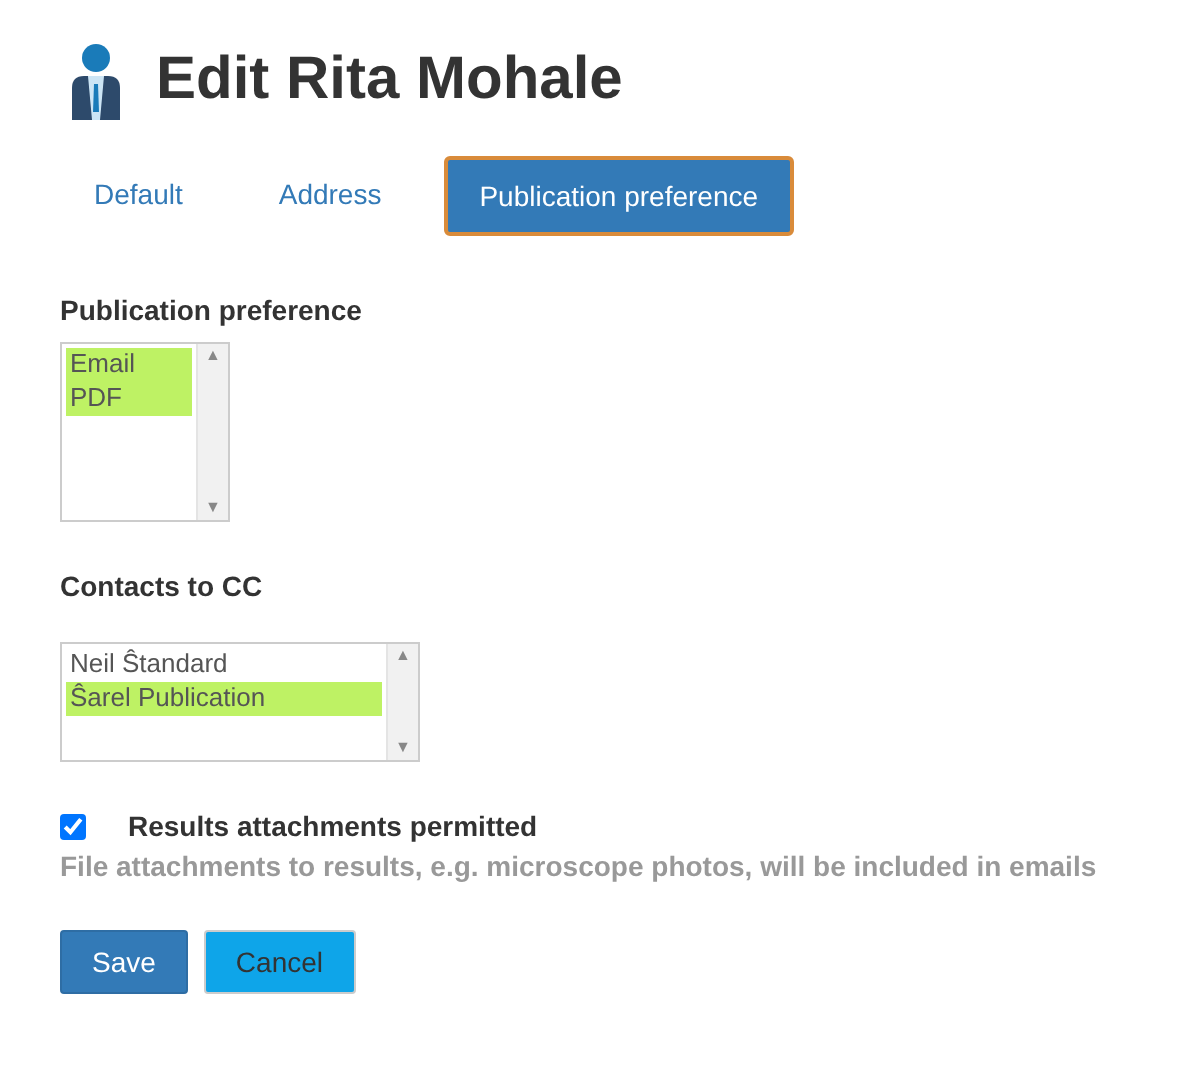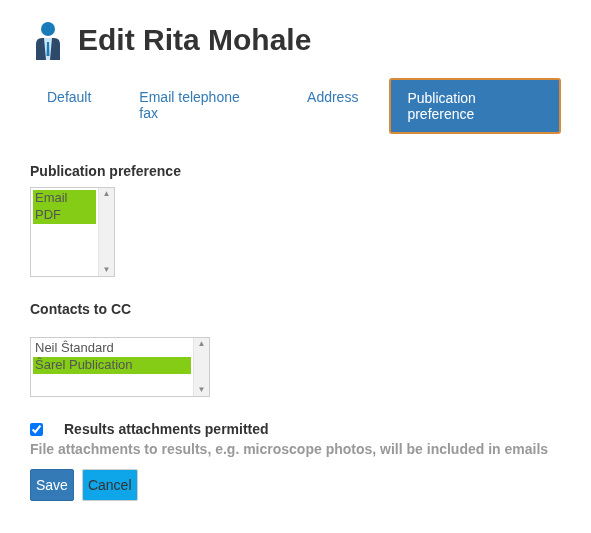--- a/index.html
+++ b/index.html
@@ -68,21 +68,21 @@
       width: 180px;
       height: 60px;
       margin-top: 20px;
     }
     .option {
       padding: 0 2px;
       line-height: 1.3;
       color: #555;
       cursor: pointer;
     }
-    .option.selected { background: #84cc16; }
+    .option.selected { background: #bef264; }
     .scrollbar {
       width: 16px;
       background: #f1f1f1;
       border-left: 1px solid #e4e4e4;
       display: flex;
       flex-direction: column;
       justify-content: space-between;
       align-items: center;
       padding: 2px 0;
     }
@@ -104,30 +104,30 @@
     .checkbox-row label {
       font-weight: 700;
       color: #333;
       font-size: 14px;
       padding-left: 15px;
     }
     .help-text {
       color: #999;
       font-weight: 700;
       font-size: 14px;
-      margin-bottom: 12px;
+      margin-bottom: 24px;
       white-space: nowrap;
       overflow: hidden;
     }
     .button-row {
       display: flex;
       gap: 8px;
     }
     .btn {
-      padding: 7px 5px;
+      padding: 7px 15px;
       border-radius: 2px;
       font-size: 14px;
       cursor: pointer;
       border: 1px solid transparent;
       text-align: right;
     }
     .btn-primary {
       background: #337ab7;
       color: #fff;
       border-color: #2e6da4;
@@ -148,21 +148,20 @@
       <path d="M 6 40 L 6 24 Q 6 18 12 18 L 24 18 Q 30 18 30 24 L 30 40 Z" fill="#2d4a6b"></path>
       <path d="M 14 18 L 22 18 L 20 40 L 16 40 Z" fill="#cce5f5"></path>
       <path d="M 17 22 L 19 22 L 19.5 36 L 16.5 36 Z" fill="#1a7bb9"></path>
     </svg>
   </span>
   <h1>Edit Rita Mohale</h1>
 </div>
 
 <div class="tabs">
   <div class="tab">Default</div>
-  <div class="tab">Email telephone fax</div>
   <div class="tab">Address</div>
   <div class="tab active">Publication preference</div>
 </div>
 
 <div class="field-group">
   <label class="field-label">Publication preference</label>
   <div class="multiselect">
     <div class="options">
       <div class="option selected">Email</div>
       <div class="option selected">PDF</div>

